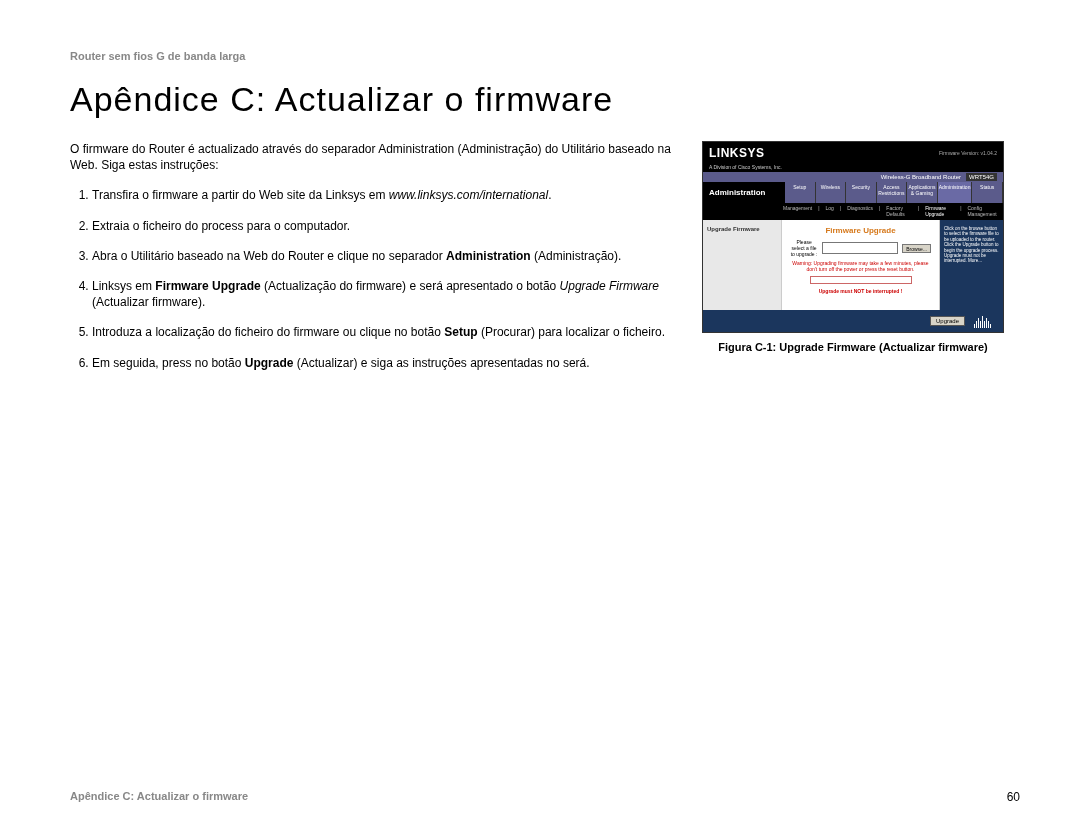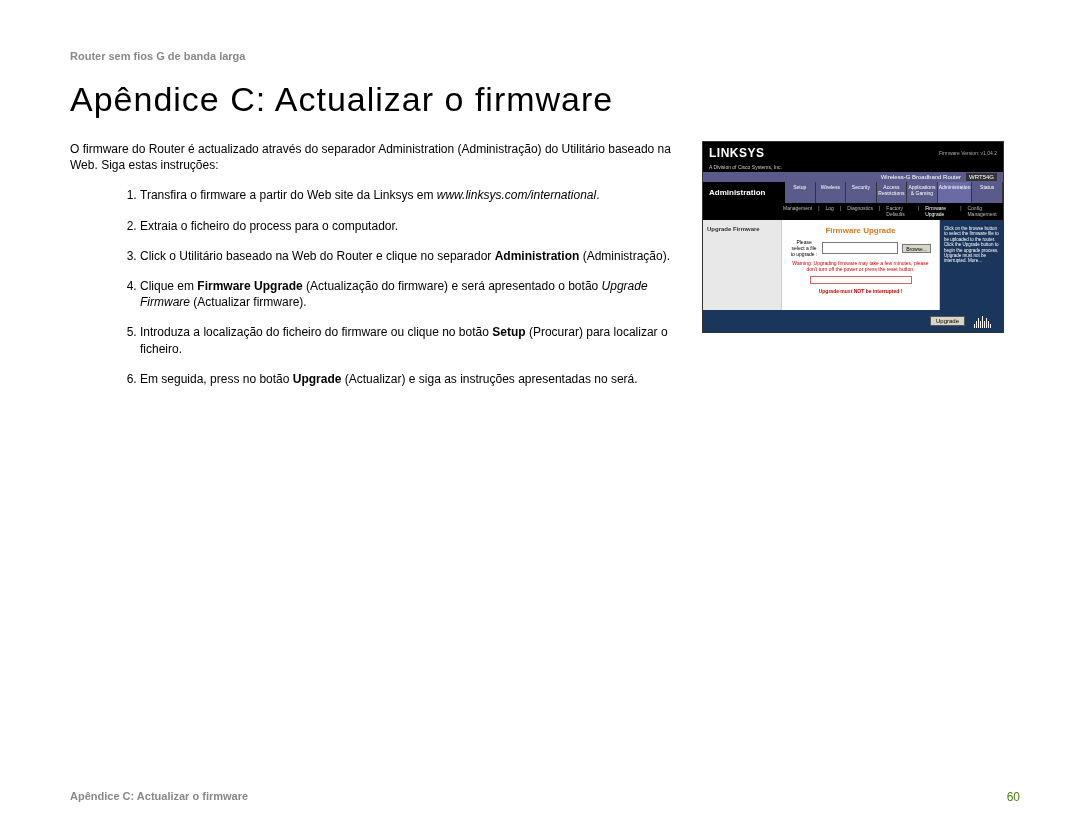--- a/index.html
+++ b/index.html
@@ -50,21 +50,20 @@
     margin-bottom: 14px;
   }
   ol.steps {
     font-size: 12px;
     line-height: 1.35;
     padding-left: 22px;
     margin: 0;
   }
   ol.steps li {
     margin-bottom: 14px;
-    margin-left: 48px;
   }
   .bold { font-weight: bold; }
   .ital { font-style: italic; }
 
   
   .shot {
     width: 300px;
     border: 1px solid #333;
     font-size: 7px;
     background: #fff;
@@ -254,42 +253,42 @@
     position:absolute;
     bottom:30px;
     left:70px;
     right:60px;
     display:flex;
     justify-content:space-between;
     font-size:11px;
     color:#888;
     font-weight:bold;
   }
-  .footer .pagenum { color:#4d7c0f; font-weight:normal; font-size:12px;}
+  .footer .pagenum { color:#000000; font-weight:normal; font-size:12px;}
 </style>
 </head>
 <body>
 
 <div class="page">
   <div class="header-small">Router sem fios G de banda larga</div>
   <div class="title">Apêndice C: Actualizar o firmware</div>
 
   <div class="content-row">
     <div class="text-col">
       <div class="intro">O firmware do Router é actualizado através do separador Administration (Administração) do Utilitário baseado na Web. Siga estas instruções:</div>
       <ol class="steps">
         <li>
           <span>Transfira o firmware a partir do Web site da Linksys em </span><span class="ital">www.linksys.com/international</span><span>.</span>
         </li>
         <li>Extraia o ficheiro do process para o computador.</li>
         <li>
-          <span>Click o Utilitário baseado na Web do Router e clique no separador </span><span class="bold">Administration</span><span> (Administração).</span>
-        </li>
-        <li>
-          <span>Clique em </span><span class="bold">Firmware Upgrade</span><span> (Actualização do firmware) e será apresentado o botão </span><span class="ital">Upgrade Firmware</span><span> (Actualizar firmware).</span>
+          <span>Abra o Utilitário baseado na Web do Router e clique no separador </span><span class="bold">Administration</span><span> (Administração).</span>
+        </li>
+        <li>
+          <span>Linksys em </span><span class="bold">Firmware Upgrade</span><span> (Actualização do firmware) e será apresentado o botão </span><span class="ital">Upgrade Firmware</span><span> (Actualizar firmware).</span>
         </li>
         <li>
           <span>Introduza a localização do ficheiro do firmware ou clique no botão </span><span class="bold">Setup</span><span> (Procurar) para localizar o ficheiro.</span>
         </li>
         <li>
           <span>Em seguida, press no botão </span><span class="bold">Upgrade</span><span> (Actualizar) e siga as instruções apresentadas no será.</span>
         </li>
       </ol>
     </div>
 
@@ -359,20 +358,21 @@
               <span style="height:10px"></span>
               <span style="height:7px"></span>
               <span style="height:12px"></span>
               <span style="height:7px"></span>
               <span style="height:10px"></span>
               <span style="height:7px"></span>
               <span style="height:4px"></span>
           </div>
         </div>
       </div>
+      <div class="figure-caption">Figura C-1: Upgrade Firmware (Actualizar firmware)</div>
     </div>
   </div>
 
   <div class="footer">
     <span>Apêndice C: Actualizar o firmware</span>
     <span class="pagenum">60</span>
   </div>
 </div>
 
 </body></html>

